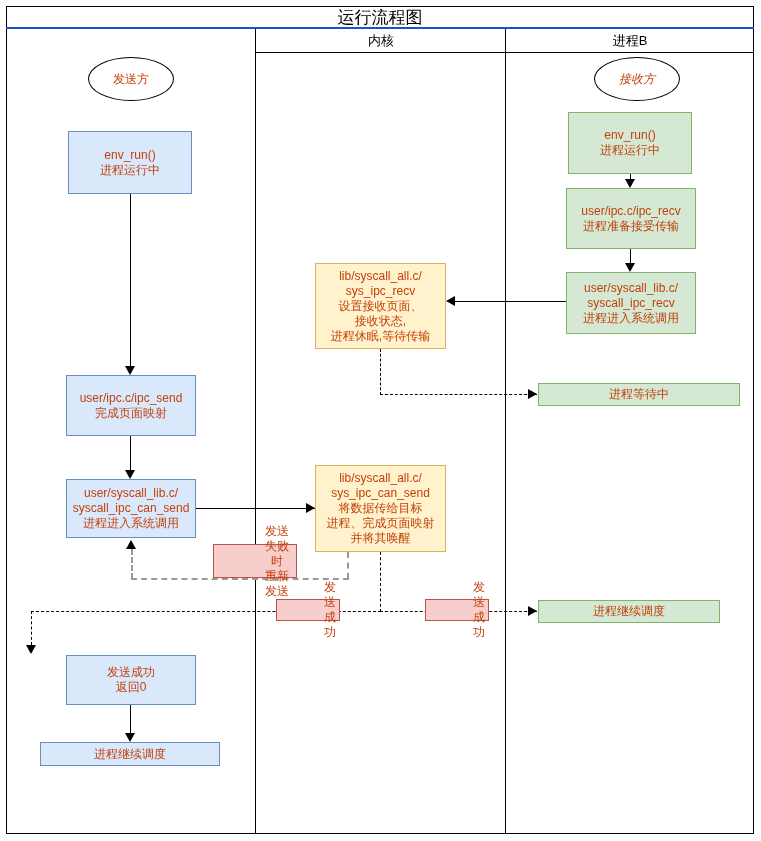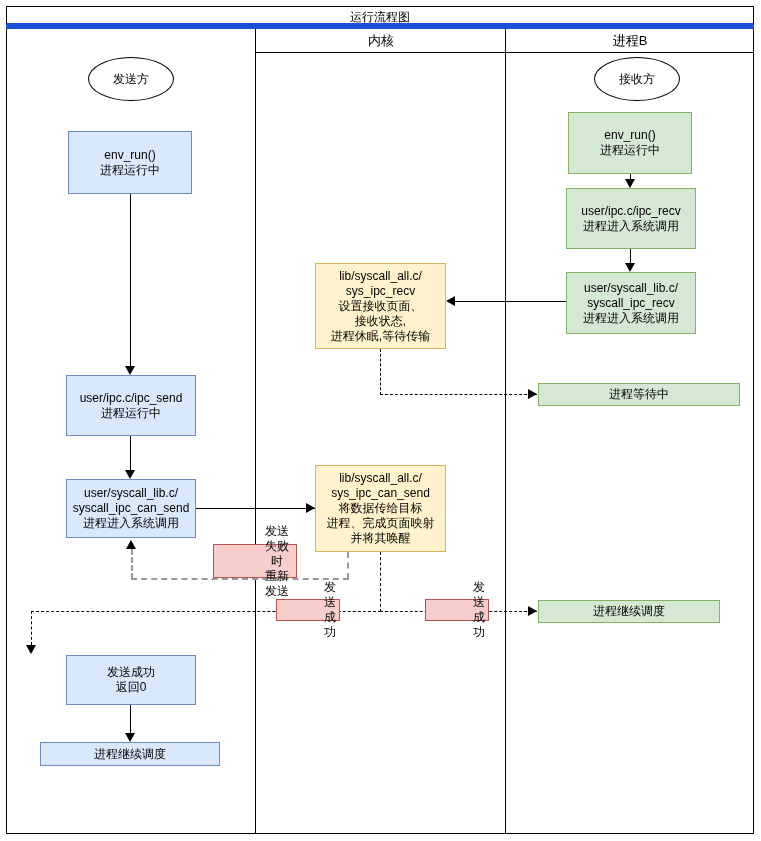--- a/index.html
+++ b/index.html
@@ -29,23 +29,23 @@
     box-sizing: border-box;
   }
   .pool-title {
     position: absolute;
     left: 6px;
     top: 6px;
     width: 748px;
     height: 23px;
     line-height: 23px;
     text-align: center;
-    font-size: 12px;
+    font-size: 17px;
     color: #000000;
-    border-bottom: 6px solid #1d4ed8;
+    border-bottom: 2px solid #1d4ed8;
     box-sizing: border-box;
   }
   .lane-header {
     position: absolute;
     top: 29px;
     height: 24px;
     line-height: 24px;
     text-align: center;
     font-size: 13px;
     color: #000000;
@@ -63,21 +63,21 @@
   
   .node {
     position: absolute;
     box-sizing: border-box;
     display: flex;
     align-items: center;
     justify-content: center;
     text-align: center;
     font-size: 12px;
     line-height: 15px;
-    color: #000000;
+    color: #c2410c;
     white-space: pre-line;
     padding: 2px 3px;
   }
   .n-blue   { background: #dae8fc; border: 1px solid #6c8ebf; }
   .n-green  { background: #d5e8d4; border: 1px solid #82b366; }
   .n-yellow { background: #fff2cc; border: 1px solid #d6b656; }
   .n-red    { background: #f8cecc; border: 1px solid #b85450; font-size: 12px; padding-left: 47px; }
   .n-ellipse {
     background: #ffffff;
     border: 1px solid #000000;
@@ -118,21 +118,21 @@
 
   <div class="lane-div" style="left:255px;"></div>
   <div class="lane-div" style="left:505px;"></div>
 
   <div class="node n-ellipse" style="left:88px; top:57px; width:86px; height:44px;">发送方</div>
 
   <div class="node n-blue" style="left:68px; top:131px; width:124px; height:63px;">env_run()
 进程运行中</div>
 
   <div class="node n-blue" style="left:66px; top:375px; width:130px; height:61px;">user/ipc.c/ipc_send
-进程运行中</div>
+完成页面映射</div>
 
   <div class="node n-blue" style="left:66px; top:479px; width:130px; height:59px;">user/syscall_lib.c/
 syscall_ipc_can_send
 进程进入系统调用</div>
 
   <div class="node n-blue" style="left:66px; top:655px; width:130px; height:50px;">发送成功
 返回0</div>
 
   <div class="node n-blue" style="left:40px; top:742px; width:180px; height:24px;">进程继续调度</div>
 
@@ -175,27 +175,27 @@
   <div class="arrow arr-down" style="left:26px; top:645px;"></div>
 
   <div class="seg h-dash" style="left:380px; top:611px; width:157px;"></div>
   <div class="arrow arr-right" style="left:528px; top:606px;"></div>
 
   <div class="node n-red" style="left:213px; top:544px; width:84px; height:34px;">发送失败时
 重新发送</div>
   <div class="node n-red" style="left:276px; top:599px; width:64px; height:22px;">发送成功</div>
   <div class="node n-red" style="left:425px; top:599px; width:64px; height:22px;">发送成功</div>
 
-  <div class="node n-ellipse" style="left:594px; top:57px; width:86px; height:44px;">接收方</div>
+  <div class="node n-ellipse" style="left:594px; top:57px; width:86px; height:44px;font-style:italic;">接收方</div>
 
   <div class="node n-green" style="left:568px; top:112px; width:124px; height:62px;">env_run()
 进程运行中</div>
 
   <div class="node n-green" style="left:566px; top:188px; width:130px; height:61px;">user/ipc.c/ipc_recv
-进程进入系统调用</div>
+进程准备接受传输</div>
 
   <div class="node n-green" style="left:566px; top:272px; width:130px; height:62px;">user/syscall_lib.c/
 syscall_ipc_recv
 进程进入系统调用</div>
 
   <div class="node n-green" style="left:538px; top:383px; width:202px; height:23px;">进程等待中</div>
 
   <div class="node n-green" style="left:538px; top:600px; width:182px; height:23px;">进程继续调度</div>
 
   <div class="seg v-solid" style="left:630px; top:174px; height:5px;"></div>

